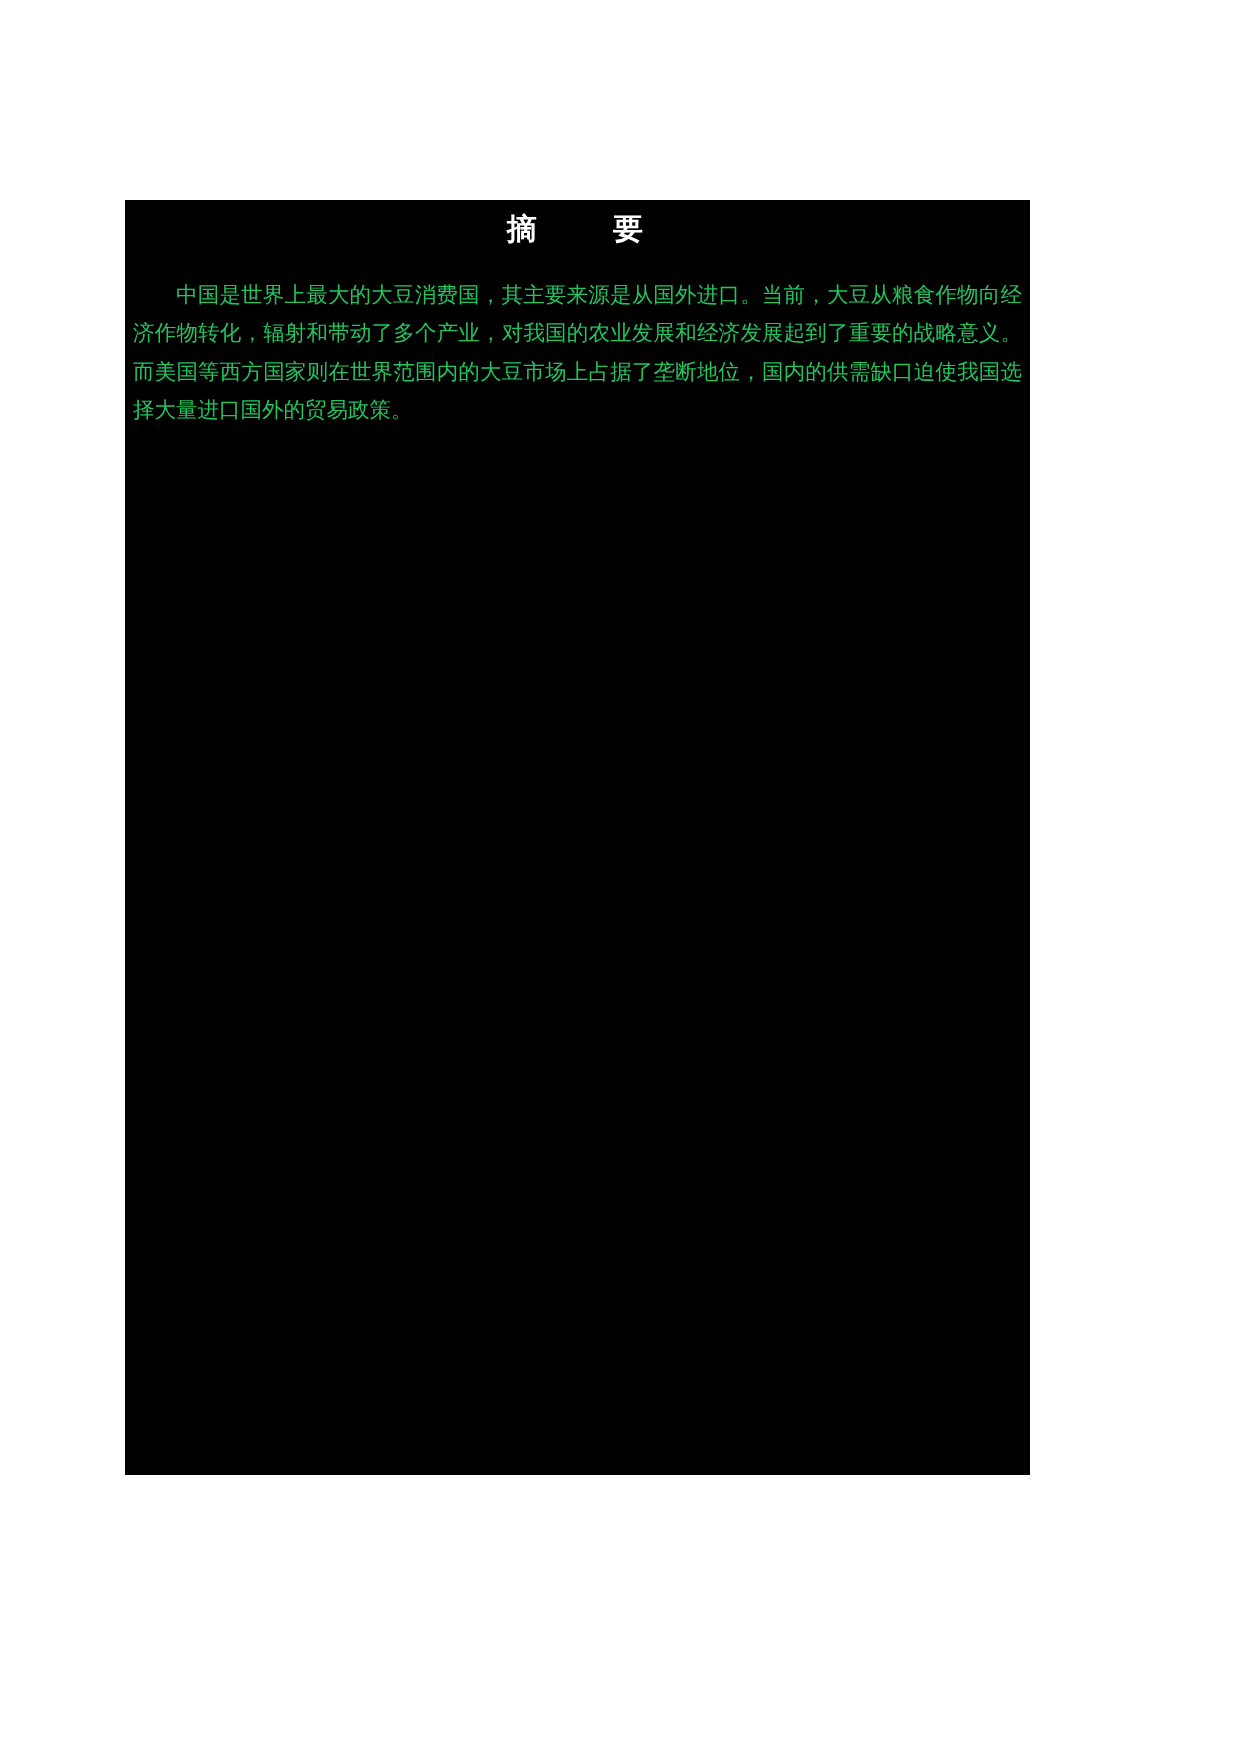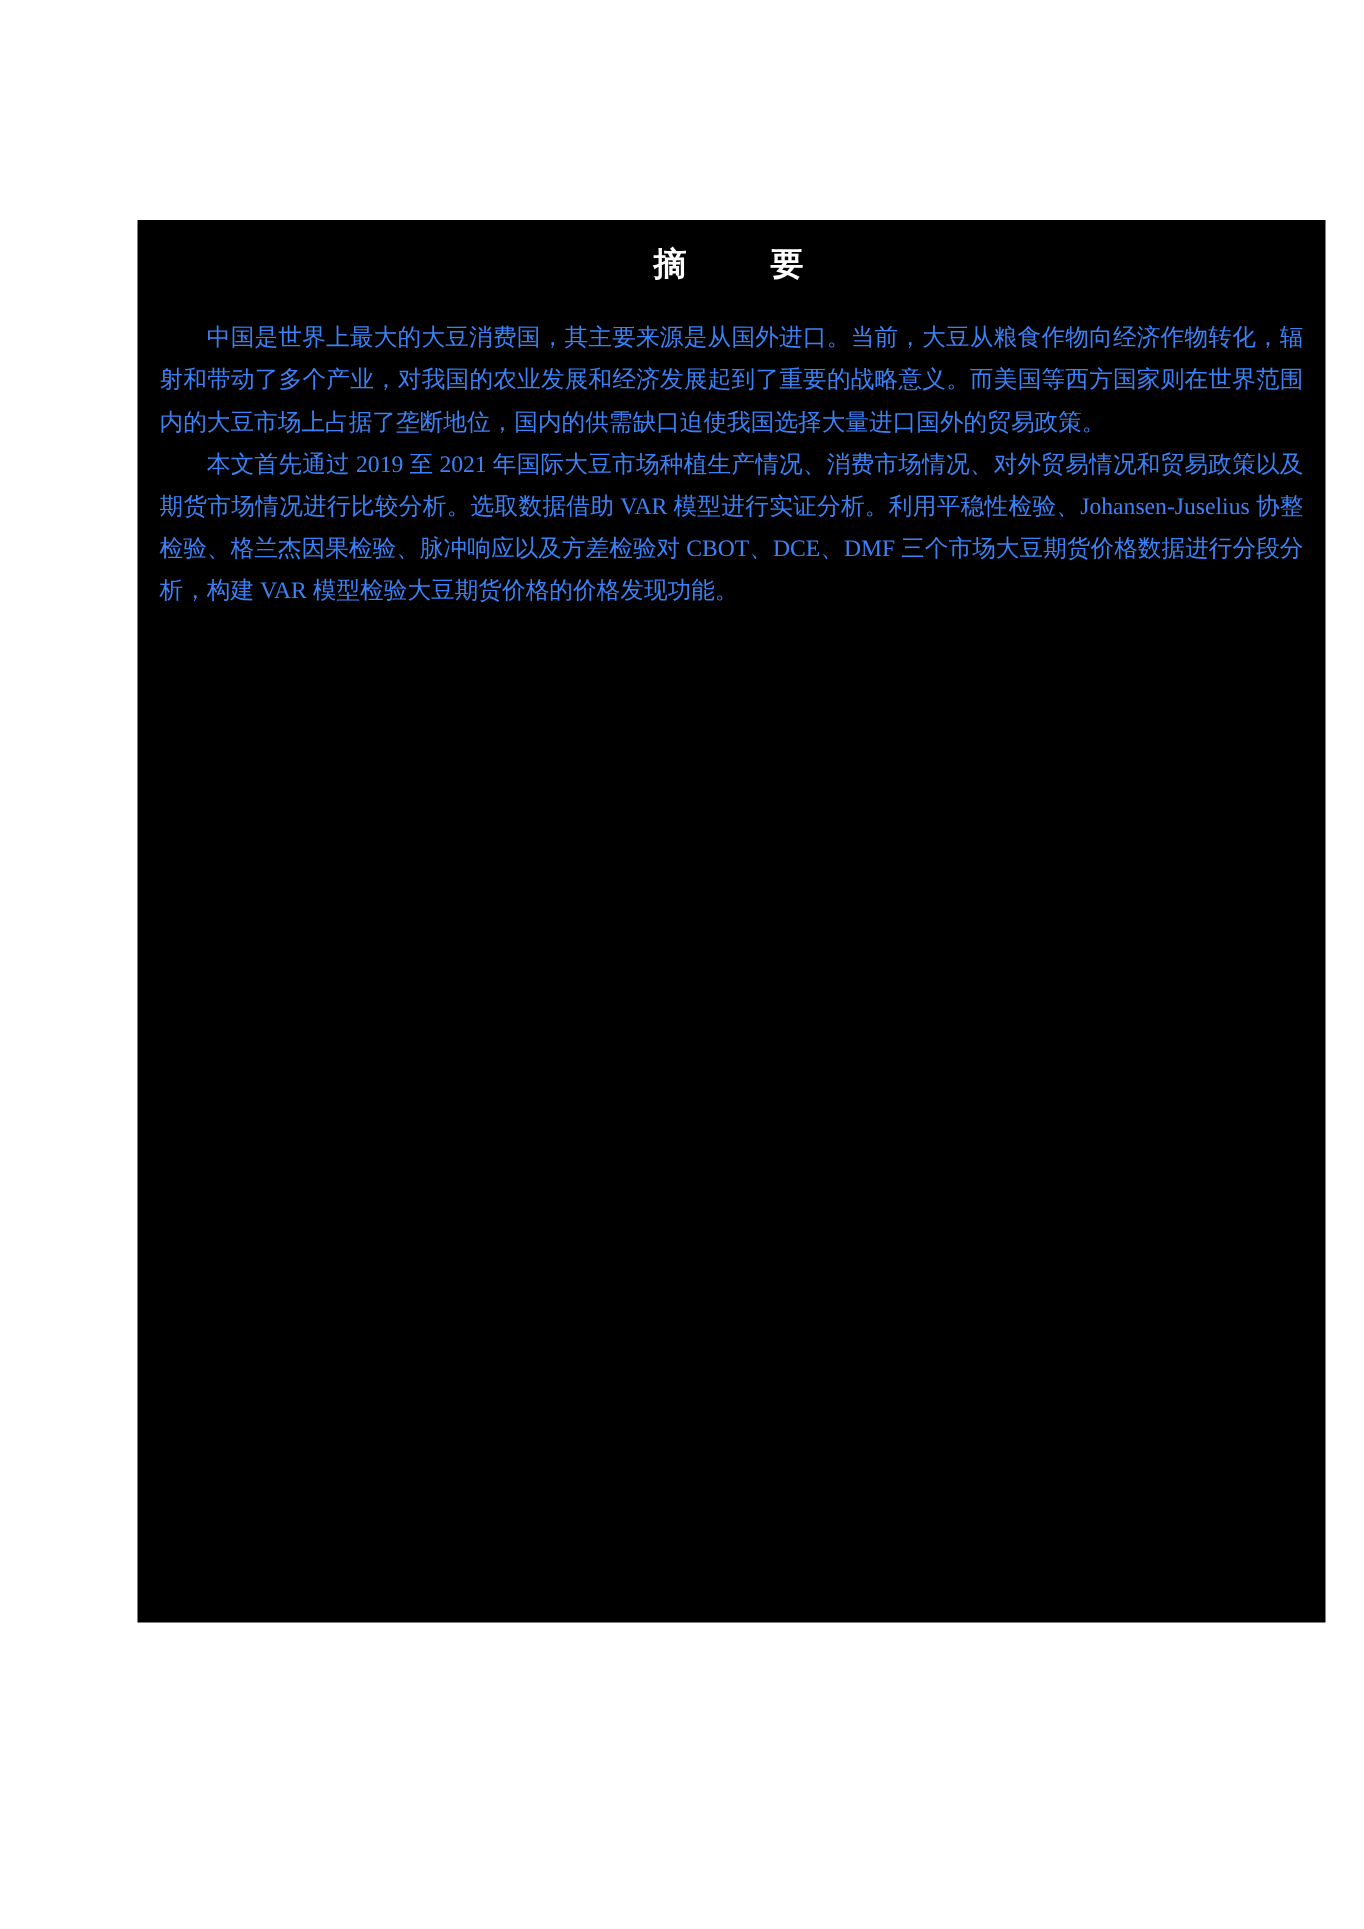--- a/index.html
+++ b/index.html
@@ -18,26 +18,26 @@
     width: 1240px;
     height: 1754px;
     background: #ffffff;
     overflow: hidden;
   }
   
   .doc-block {
     position: absolute;
     left: 125px;
     top: 200px;
-    width: 1080px;
+    width: 905px;
     height: 1275px;
     background: #000000;
     color: #ffffff;
     box-sizing: border-box;
-    padding: 12px;
+    padding: 0;
   }
   .doc-title {
     margin: 0;
     padding-top: 8px;
     text-align: center;
     font-size: 30px;
     font-weight: bold;
     letter-spacing: 0.18em;
     line-height: 1.4;
     color: #ffffff;
@@ -46,35 +46,34 @@
   .body-area {
     padding: 26px 8px 0 8px;
   }
   p.para {
     margin: 0 0 0 0;
     font-size: 21.5px;
     line-height: 1.78;
     text-align: justify;
     text-justify: inter-ideograph;
     text-indent: 2em;
-    color: #3b82f6;
+    color: #22c55e;
     word-break: break-all;
   }
   p.para + p.para {
     margin-top: 0;
   }
   .footer-spacer {
     height: 10px;
   }
 </style>
 </head>
 <body>
 
 <div class="page">
   <div class="doc-block">
     <h1 class="doc-title">摘　　要</h1>
     <div class="body-area">
       <p class="para">中国是世界上最大的大豆消费国，其主要来源是从国外进口。当前，大豆从粮食作物向经济作物转化，辐射和带动了多个产业，对我国的农业发展和经济发展起到了重要的战略意义。而美国等西方国家则在世界范围内的大豆市场上占据了垄断地位，国内的供需缺口迫使我国选择大量进口国外的贸易政策。</p>
-      <p class="para">本文首先通过 2019 至 2021 年国际大豆市场种植生产情况、消费市场情况、对外贸易情况和贸易政策以及期货市场情况进行比较分析。选取数据借助 VAR 模型进行实证分析。利用平稳性检验、Johansen-Juselius 协整检验、格兰杰因果检验、脉冲响应以及方差检验对 CBOT、DCE、DMF 三个市场大豆期货价格数据进行分段分析，构建 VAR 模型检验大豆期货价格的价格发现功能。</p>
     </div>
     <div class="footer-spacer"></div>
   </div>
 </div>
 
 </body></html>

